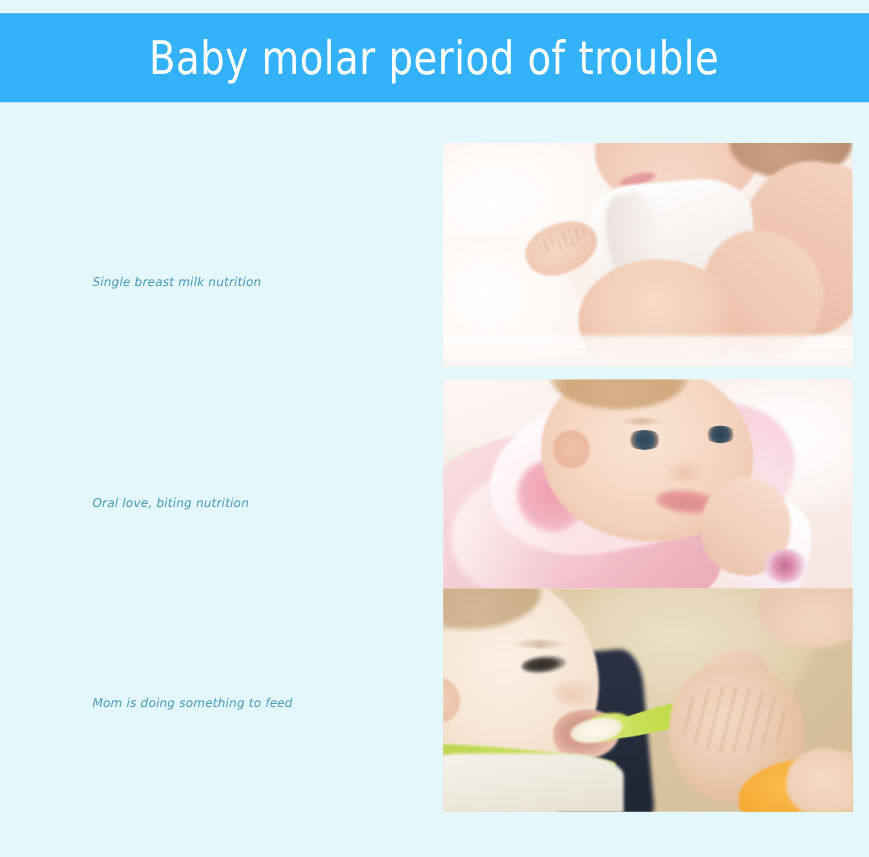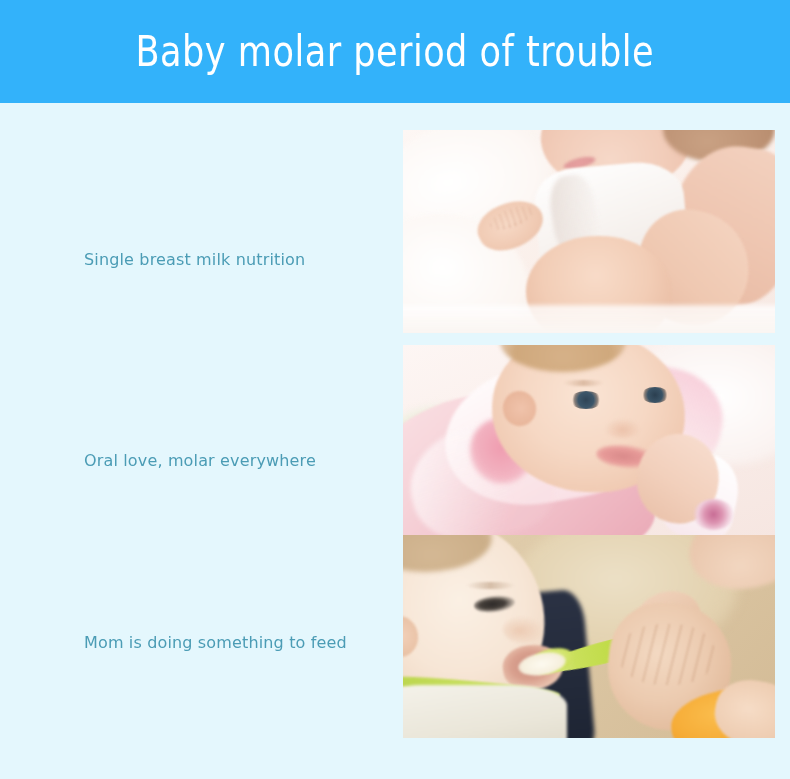--- a/index.html
+++ b/index.html
@@ -13,23 +13,23 @@
     background: #e4f7fd;
     font-family: "Liberation Sans", sans-serif;
     overflow: hidden;
     position: relative;
   }
 
   
   .header {
     position: absolute;
     left: 0;
-    top: 0;
+    top: 12px;
     width: 790px;
-    height: 103px;
+    height: 81px;
     background: #33b2fa;
     display: flex;
     align-items: center;
     justify-content: center;
     box-sizing: border-box;
   }
   .header-title {
     color: #ffffff;
     font-family: "DejaVu Sans Condensed", "Liberation Sans", sans-serif;
     font-size: 42px;
@@ -56,25 +56,26 @@
     width: 790px;
   }
   .row-1 { top: 27px;  height: 203px; }
   .row-2 { top: 242px; height: 193px; }
   .row-3 { top: 432px; height: 203px; }
 
   .caption {
     position: absolute;
     left: 84px;
     color: #4b9cb5;
-    font-size: 16px;
+    font-size: 11px;
     font-weight: 400;
     letter-spacing: 0.15px;
     white-space: nowrap;
     font-family: "DejaVu Sans", "Liberation Sans", sans-serif;
+    font-style: italic;
   }
   .row-1 .caption { top: 120px; }
   .row-2 .caption { top: 106px; }
   .row-3 .caption { top: 98px; }
 
   .photo {
     position: absolute;
     left: 403px;
     width: 372px;
     overflow: hidden;
@@ -462,21 +463,21 @@
         <div class="ly p1-babyArmR"></div>
         <div class="ly p1-babyHead"></div>
         <div class="ly p1-babyHand"></div>
         <div class="ly p1-fingers"></div>
         <div class="ly p1-sheetB"></div>
       </div>
     </div>
   </div>
 
   <div class="row row-2">
-    <div class="caption">Oral love, molar everywhere</div>
+    <div class="caption">Oral love, biting nutrition</div>
     <div class="photo">
       <div class="photo-inner p2">
         <div class="ly p2-bgGreen"></div>
         <div class="ly p2-bgWhiteR"></div>
         <div class="ly p2-blanket"></div>
         <div class="ly p2-blanketHood"></div>
         <div class="ly p2-blanketFold1"></div>
         <div class="ly p2-blanketPink"></div>
         <div class="ly p2-bib"></div>
         <div class="ly p2-head"></div>

